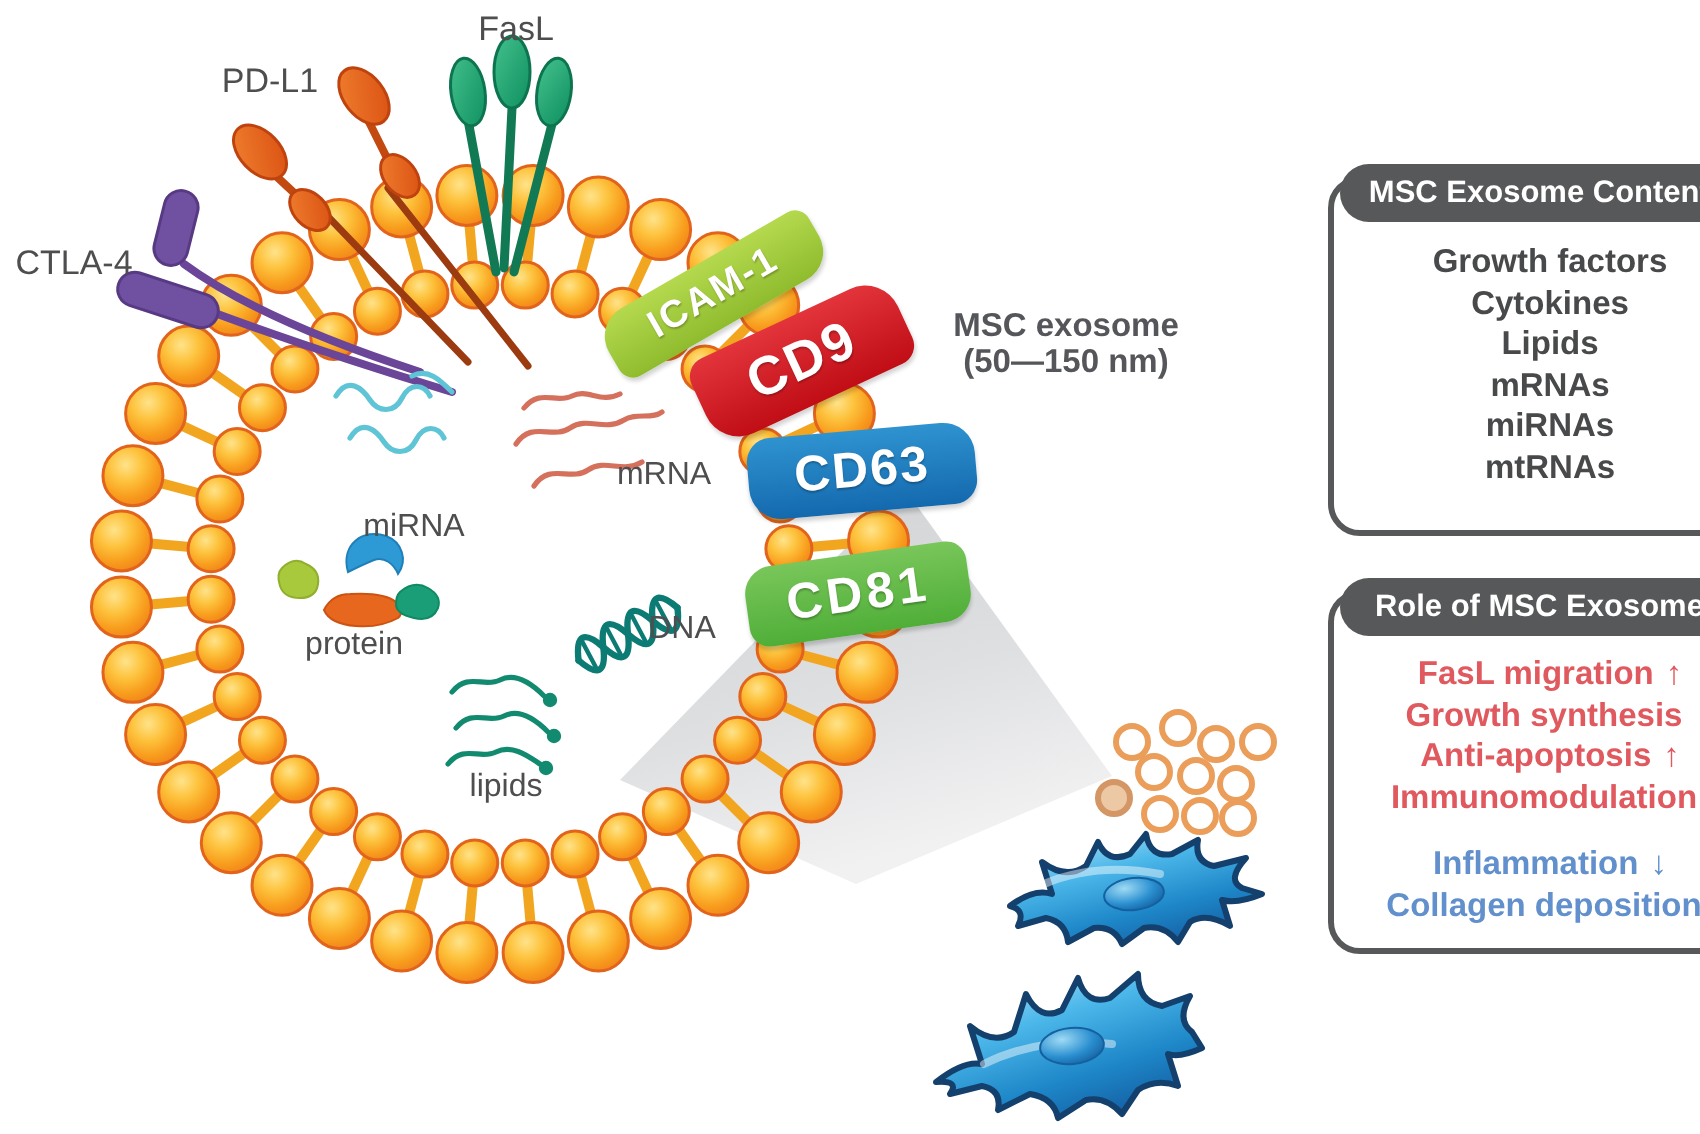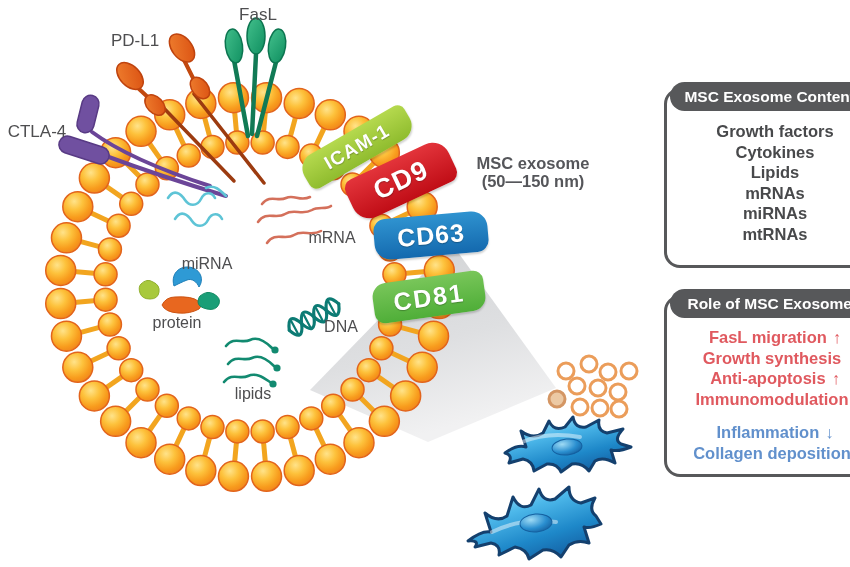--- a/index.html
+++ b/index.html
@@ -299,21 +299,21 @@
   <div class="ribbon" id="ribbon-cd81">
     <span>CD81</span>
   </div>
 
   <div class="lbl big" style="left:258px;top:15px;">FasL</div>
   <div class="lbl big" style="left:135px;top:41px;">PD-L1</div>
   <div class="lbl big" style="left:37px;top:132px;">CTLA-4</div>
   <div class="lbl" style="left:207px;top:233px;margin-top:31px;">miRNA</div>
   <div class="lbl" style="left:332px;top:238px;text-align:right;">mRNA</div>
   <div class="lbl" style="left:177px;top:323px;text-align:center;">protein</div>
-  <div class="lbl" style="left:341px;top:327px;">DNA</div>
+  <div class="lbl" style="left:341px;top:315px;">DNA</div>
   <div class="lbl" style="left:253px;top:394px;">lipids</div>
 
   <div class="title-block">
     <div>MSC exosome</div>
     <div>(50—150 nm)</div>
   </div>
 
   <div class="panel" id="panel-contents">
     <div class="pill">MSC Exosome Contents</div>
     <div class="panel-list">

